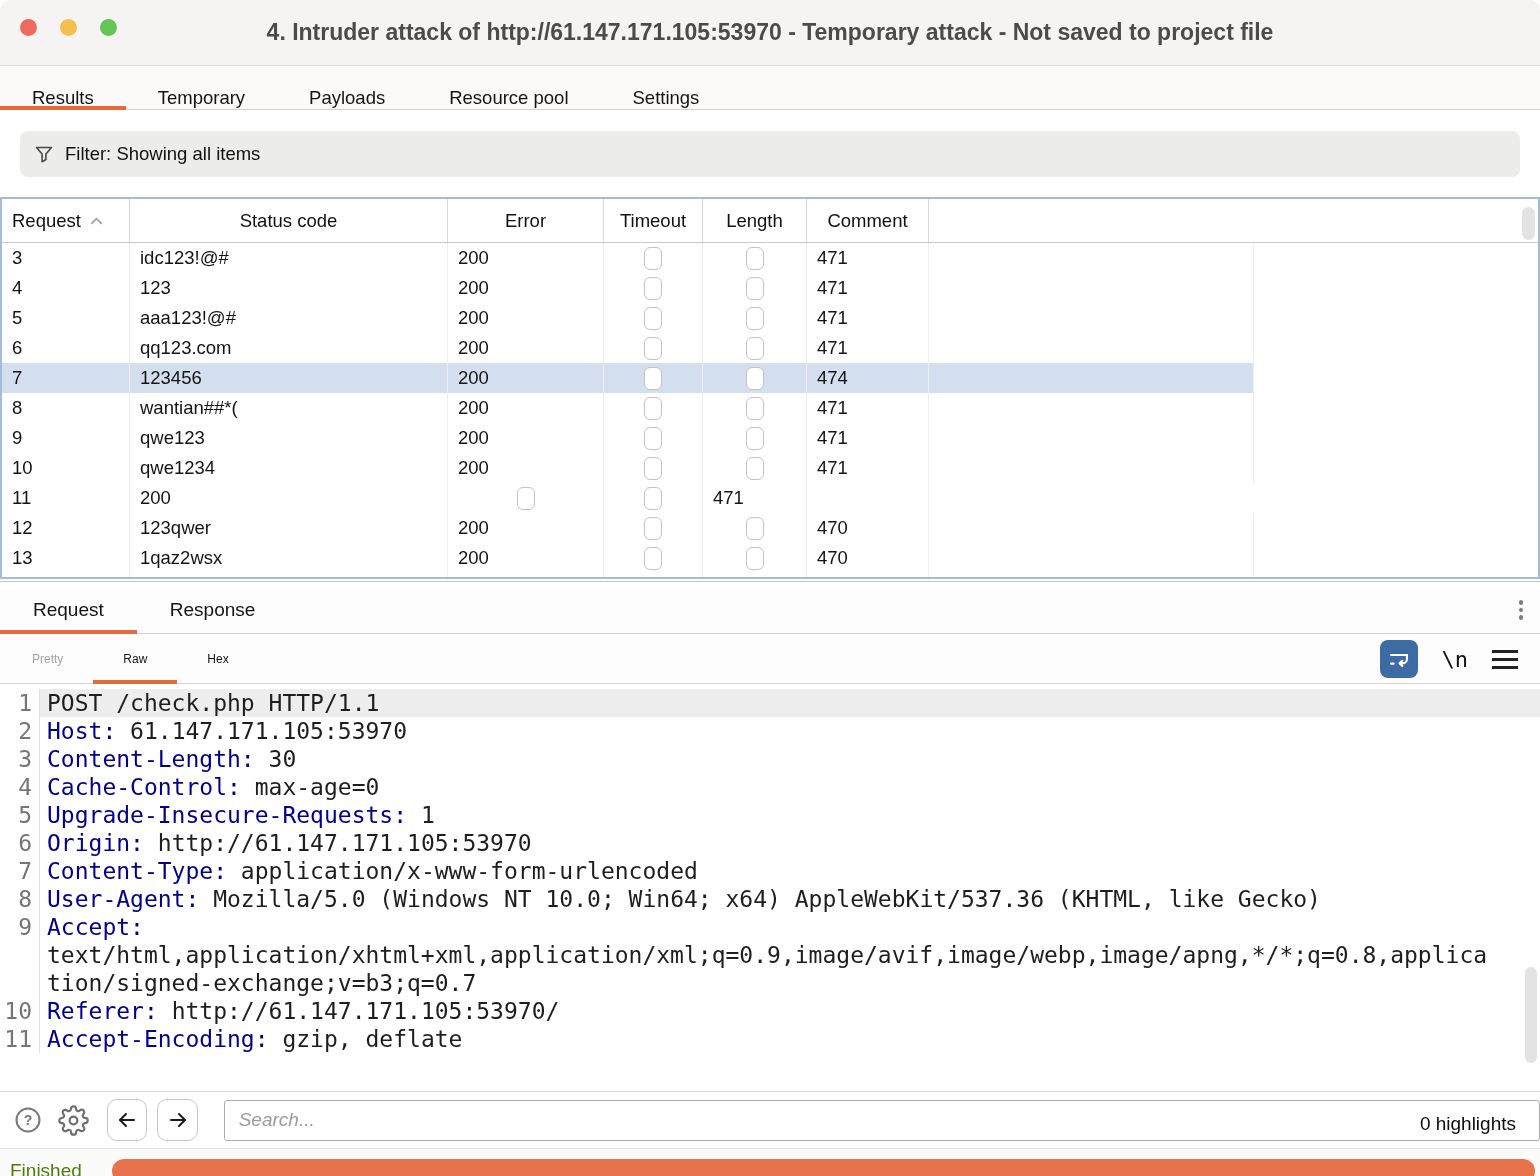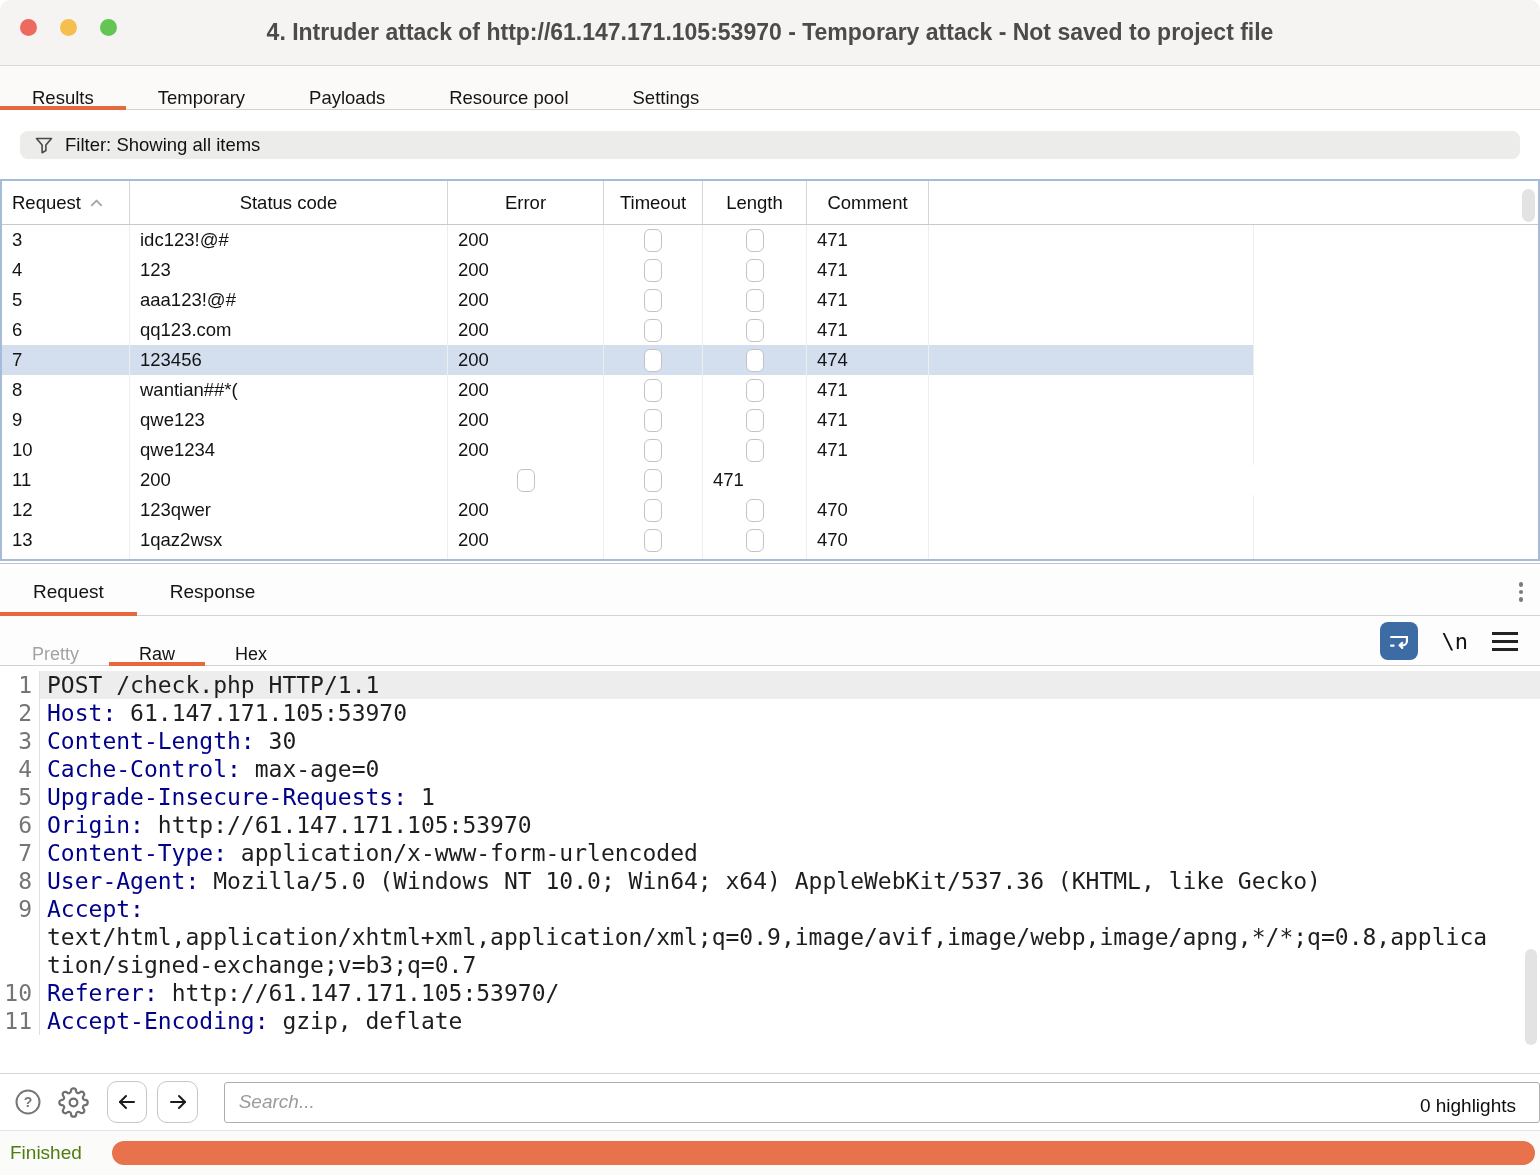--- a/index.html
+++ b/index.html
@@ -24,21 +24,21 @@
 
   
   .tabbar{ height:44px; display:flex; background:#fbfaf9; border-bottom:1px solid #d2d2d2;}
   .mtab{ padding:0 32px; display:flex; align-items:flex-end; font-size:18.5px; color:#141414;
     position:relative; cursor:default; white-space:nowrap;}
   .mtab.active::after{ content:""; position:absolute; left:0; right:0; bottom:-1px; height:4px;
     background:#e5693d;}
 
   
   .filter-wrap{ background:#ffffff; }
-  .filter-pill{ margin:21px 20px 20px; height:28px; background:#ececea; border-radius:8px;
+  .filter-pill{ margin:21px 20px 20px; height:46px; background:#ececea; border-radius:8px;
     display:flex; align-items:center; padding:0 13px; gap:10px; font-size:18.5px; color:#111;}
 
   
   .rtable{ height:382px; border:2px solid #a5bbd8; position:relative; overflow:hidden; background:#fff;}
   .grid{ display:grid; grid-template-columns:128px 318px 156px 99px 104px 122px 325px 1fr;}
   .thead{ height:44px; border-bottom:1px solid #c9c9c9; font-size:18.5px; color:#101010;}
   .th{ display:flex; align-items:center; justify-content:center; border-right:1px solid #d6d6d6;
     overflow:hidden; white-space:nowrap;}
   .th.first{ justify-content:flex-start; padding-left:10px; gap:7px;}
   .th.filler{ border-right:none;}
@@ -62,21 +62,21 @@
   .msgtabs{ height:47px; display:flex; border-bottom:1px solid #d2d2d2; background:#fefdfd; position:relative;}
   .mtab2{ padding:0 33px; display:flex; align-items:center; font-size:19px; color:#131313; position:relative;}
   .mtab2.active::after{ content:""; position:absolute; left:0; right:0; bottom:-1px; height:4px; background:#e5693d;}
   .kebab{ position:absolute; right:17px; top:0; height:46px; display:flex; flex-direction:column;
     justify-content:center; gap:3px; cursor:pointer;}
   .kebab i{ width:4.5px; height:4.5px; border-radius:50%; background:#7c7c7c; display:block;}
 
   
   .subtabs{ height:50px; display:flex; align-items:stretch; border-bottom:1px solid #d2d2d2;
     padding-left:2px; position:relative; background:#fefdfd;}
-  .vtab{ padding:0 30px; display:flex; align-items:flex-end; font-size:18px; color:#131313; position:relative;}
+  .vtab{ padding:0 30px; display:flex; align-items:center; font-size:12px; color:#131313; position:relative;}
   .vtab.dim{ color:#a3a3a3;}
   .vtab.active::after{ content:""; position:absolute; left:0; right:0; bottom:-1px; height:4px; background:#e5693d;}
   .subicons{ position:absolute; right:22px; top:0; height:50px; display:flex; align-items:center; gap:24px;}
   .wrapicon{ width:38px; height:38px; border-radius:8px; background:#3d6ba3; display:flex;
     align-items:center; justify-content:center;}
   .nl{ font-family:"DejaVu Sans Mono", monospace; font-size:22px; color:#111;}
   .burger{ display:flex; flex-direction:column; gap:5px;}
   .burger i{ display:block; width:26px; height:3px; background:#222;}
 
   

